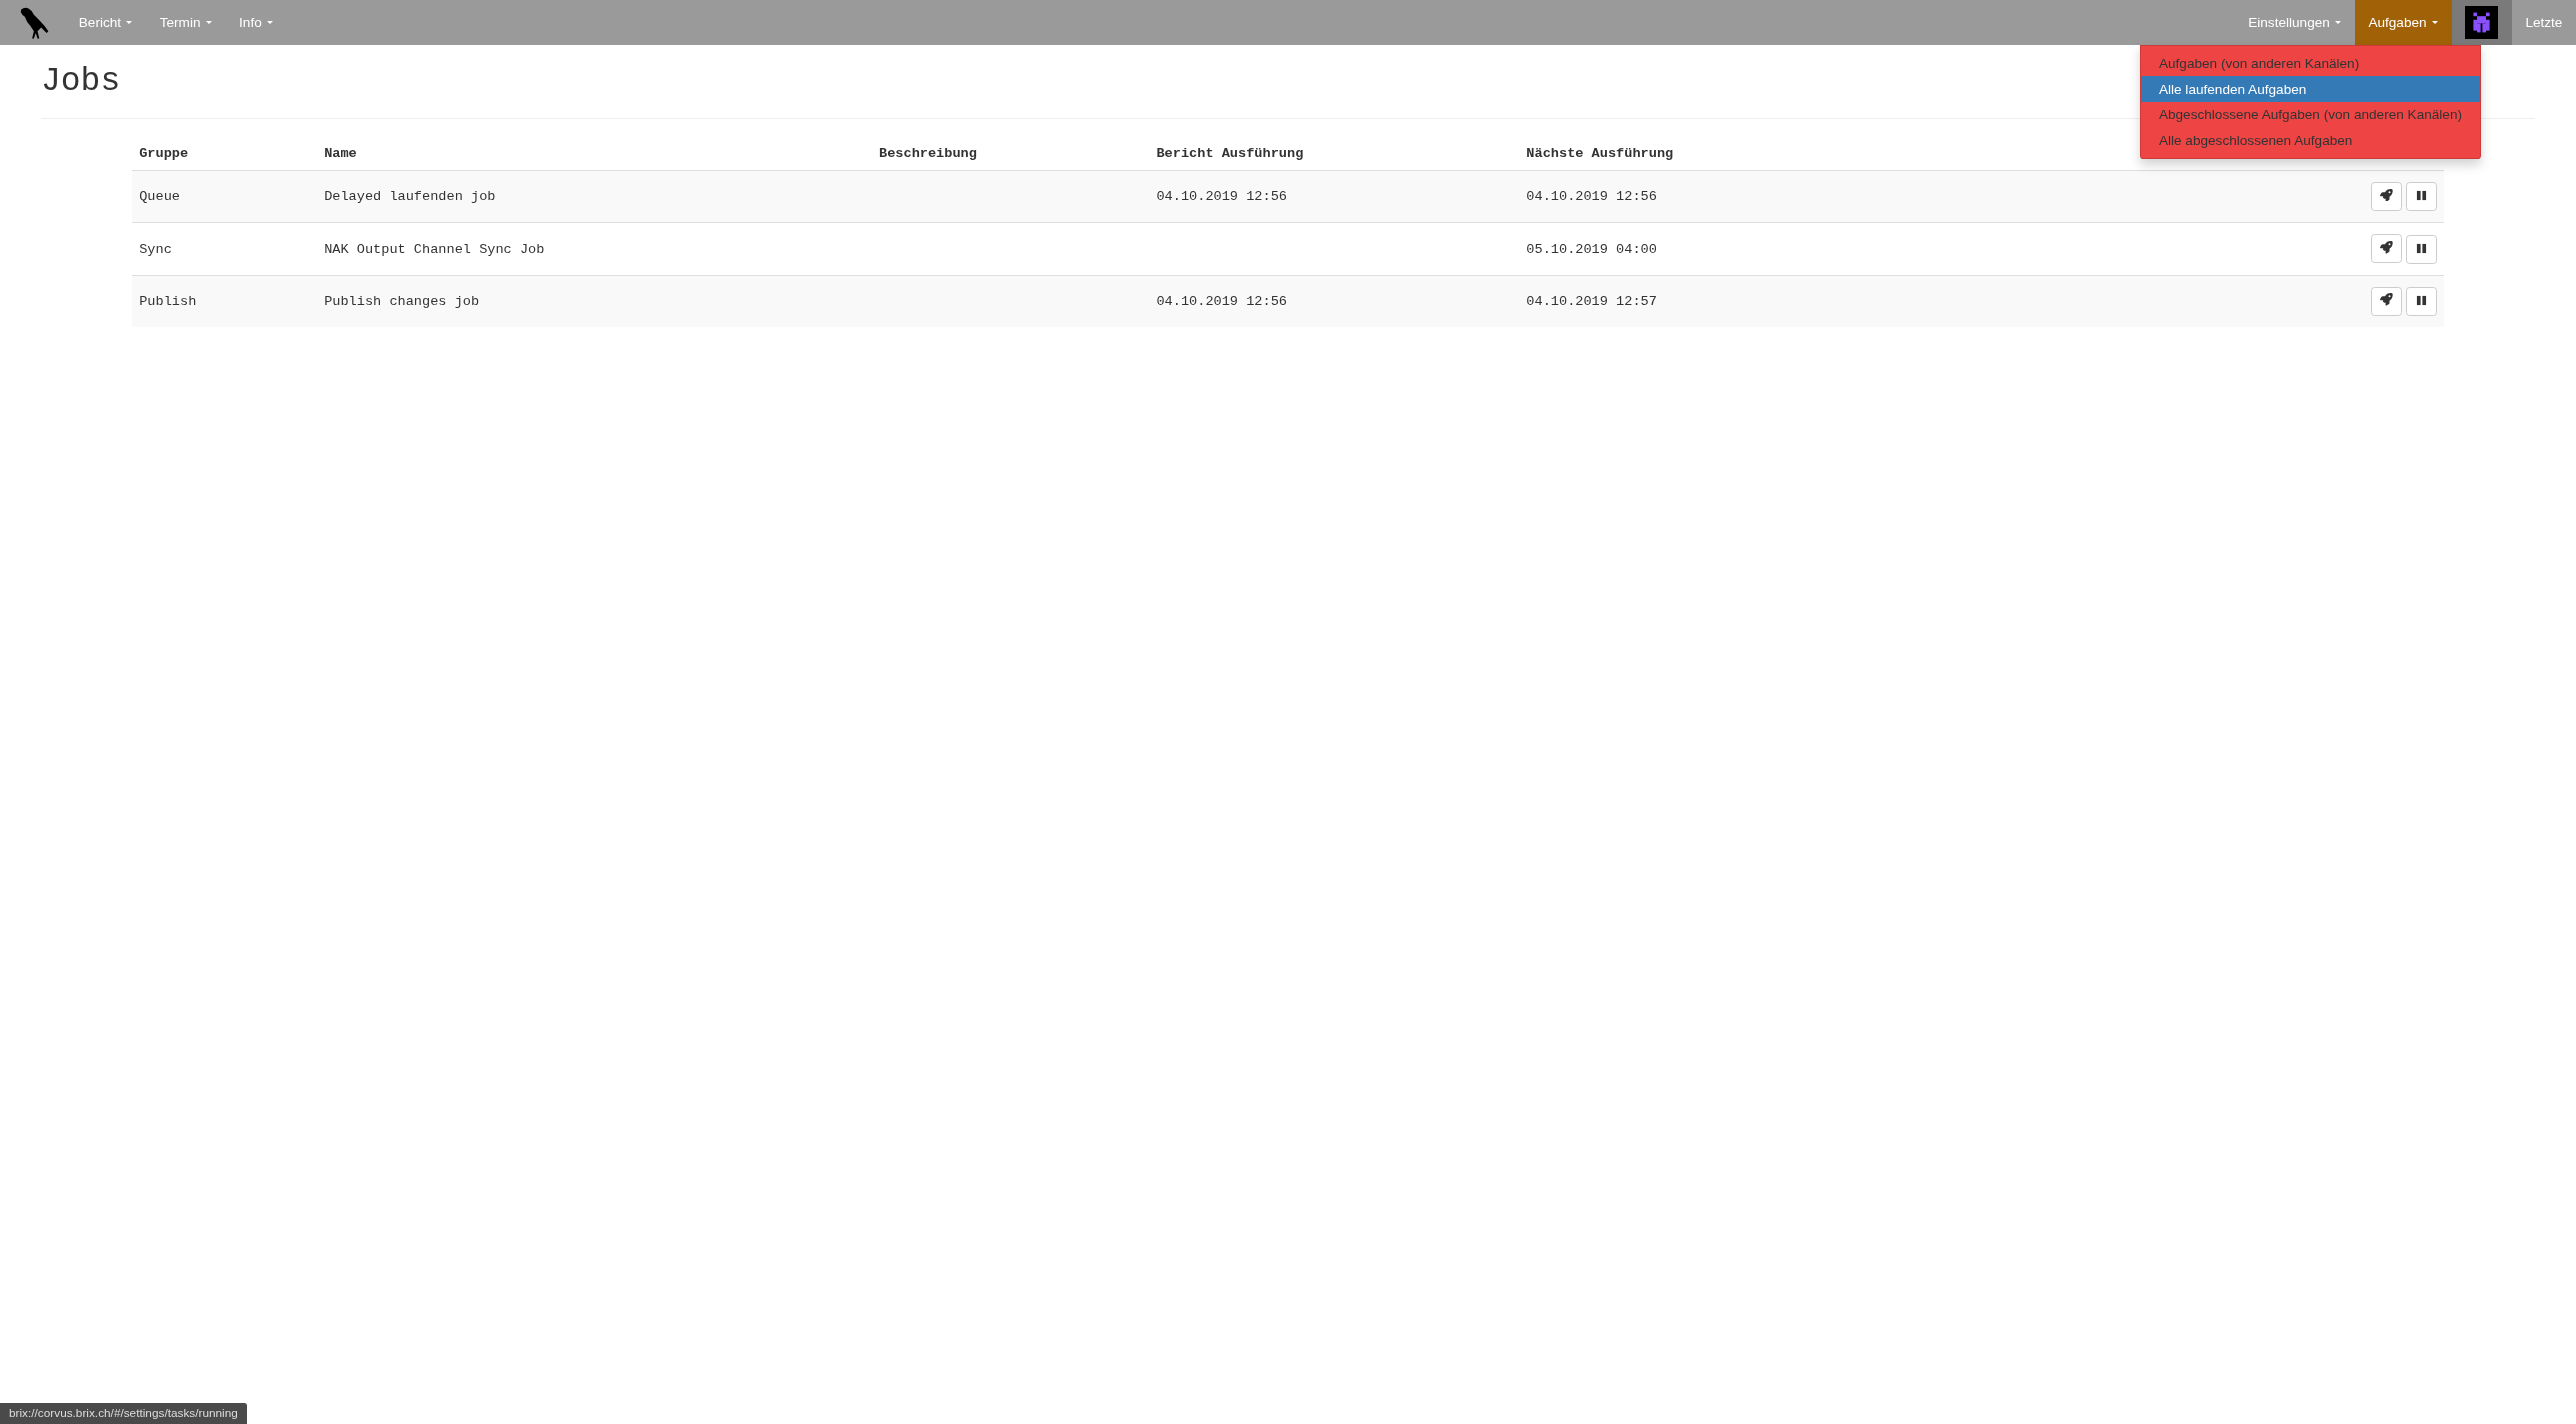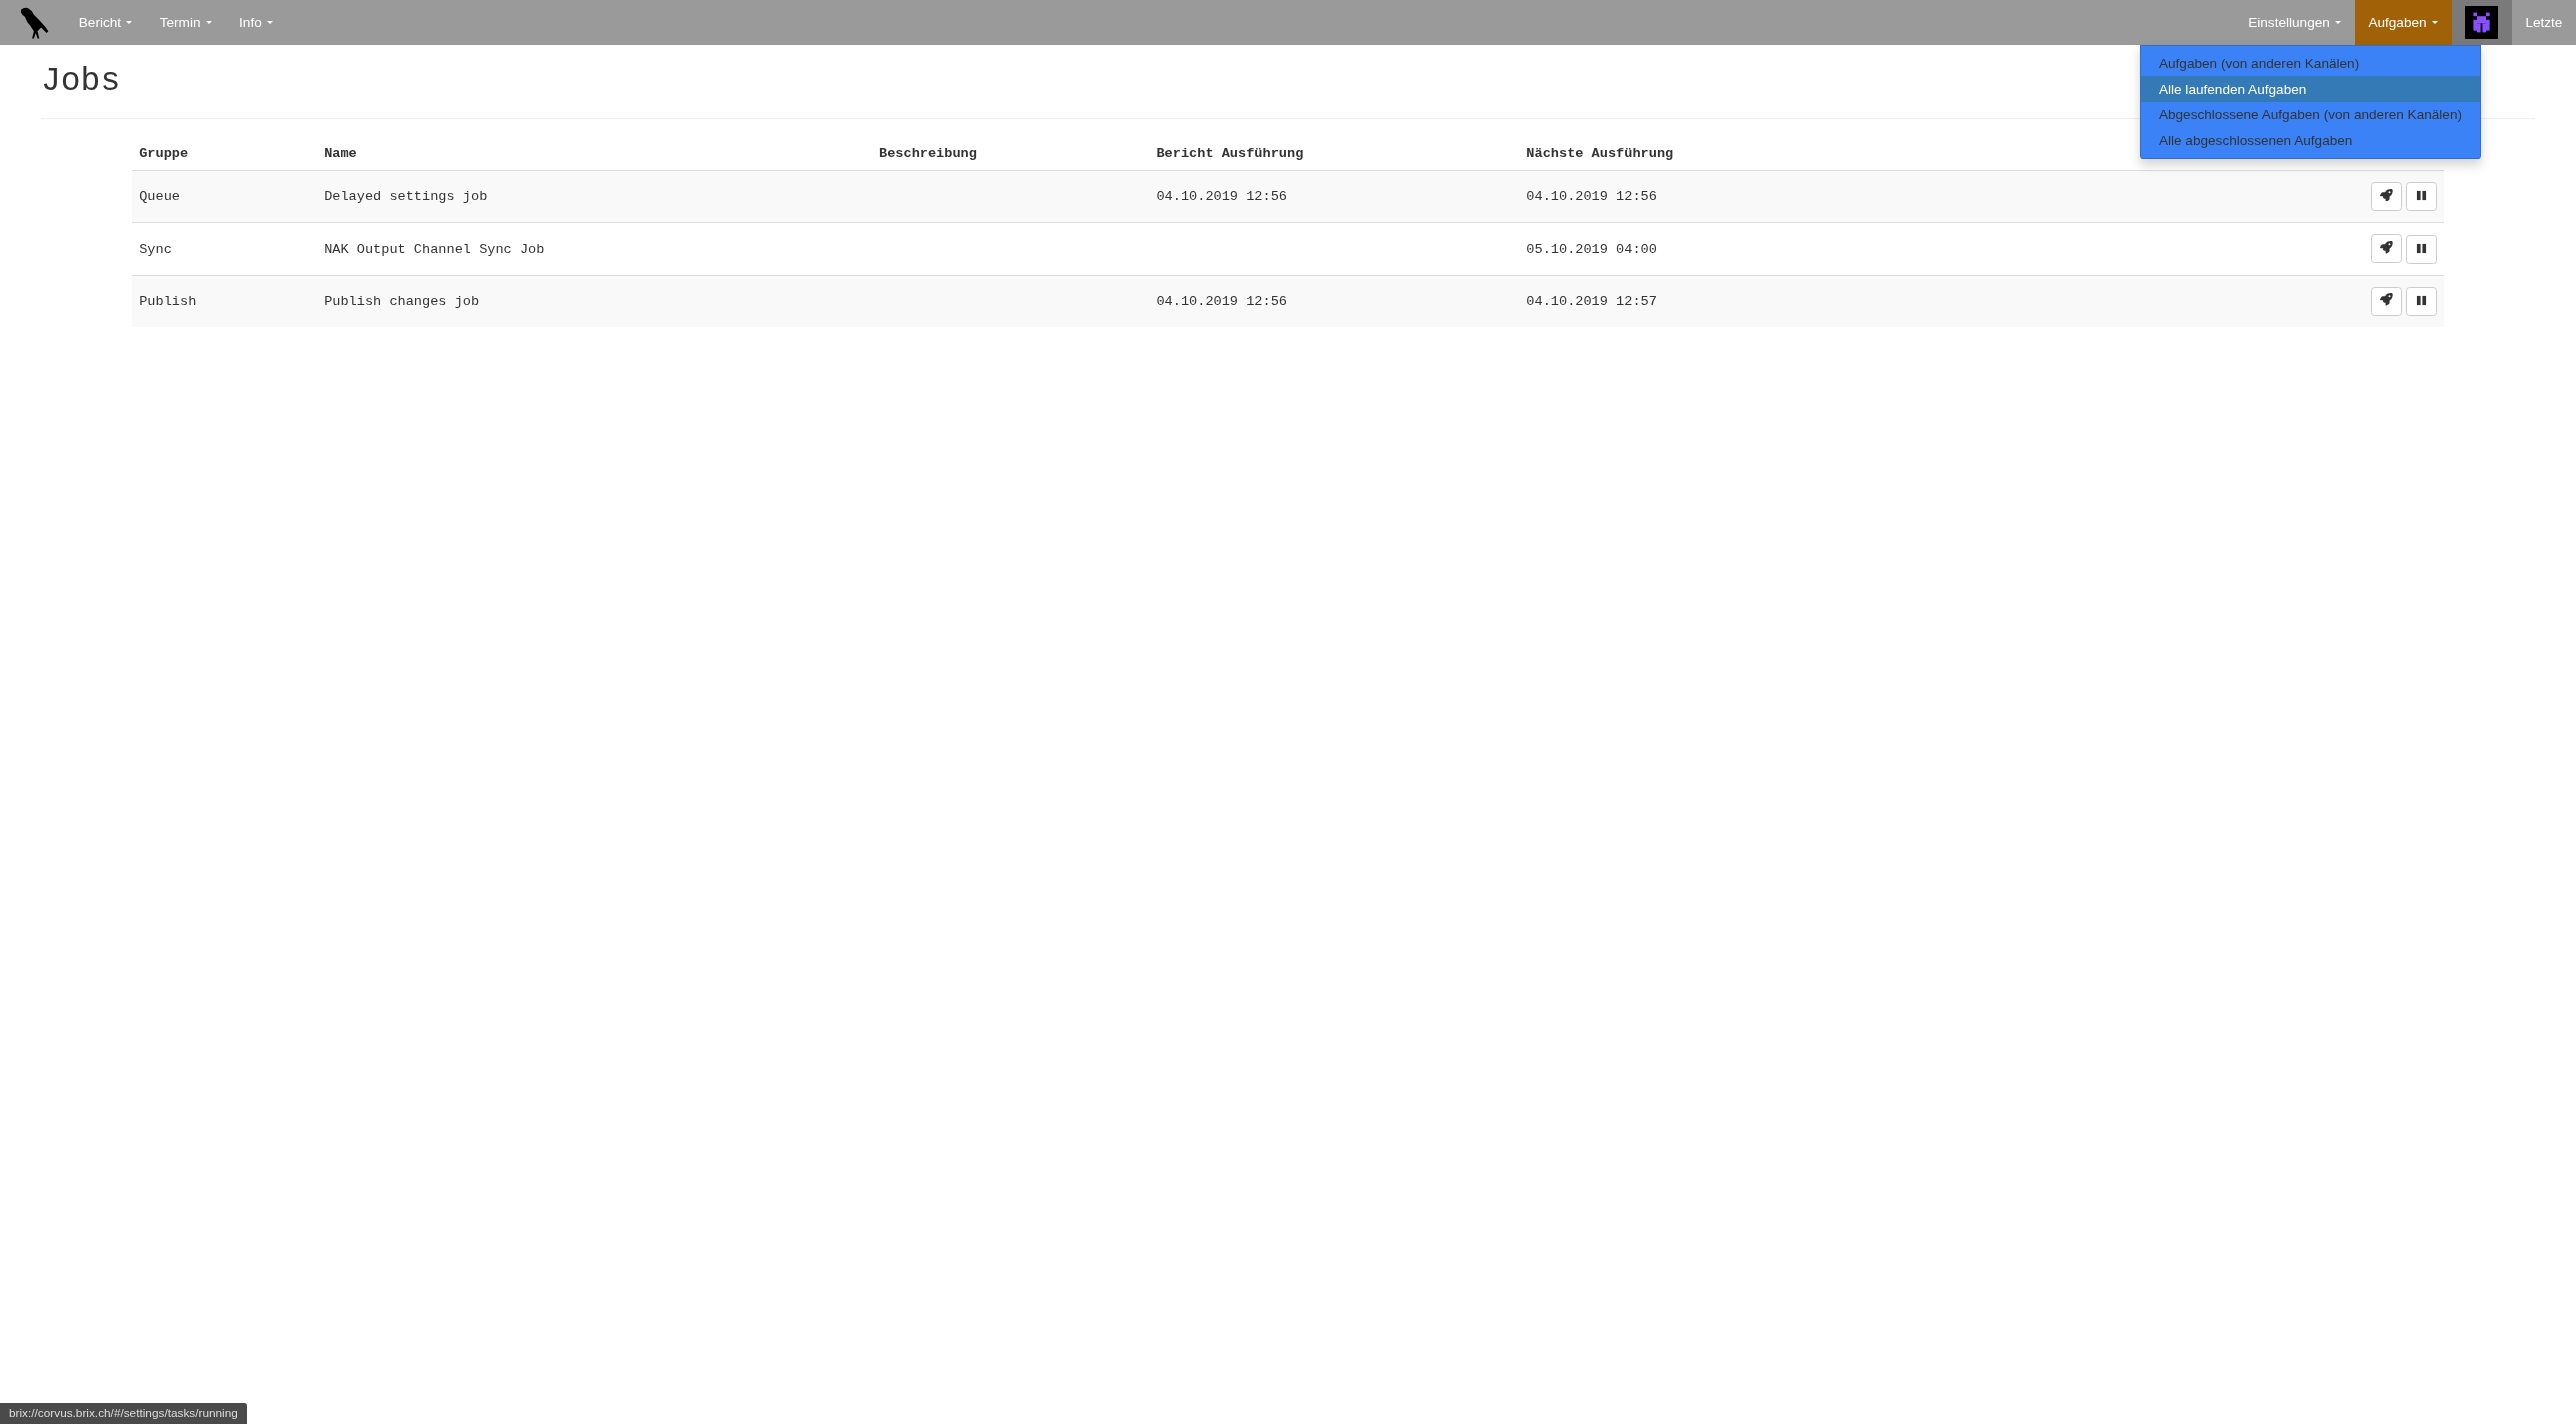--- a/index.html
+++ b/index.html
@@ -72,21 +72,21 @@
       width: 33px;
       height: 33px;
       background: #000;
       display: flex;
       align-items: center;
       justify-content: center;
     }
     .dropdown-menu {
       position: absolute;
       top: 45px;
-      background: #3b82f6;
+      background: #ef4444;
       min-width: 308px;
       box-shadow: 0 5.4px 11px rgba(0,0,0,.175);
       border: 0.9px solid rgba(0,0,0,.15);
       border-radius: 0 0 3.6px 3.6px;
       z-index: 1000;
       padding: 4.5px 0;
     }
     .dropdown-item {
       display: block;
       padding: 5.4px 18px;
@@ -244,21 +244,21 @@
           <th class="col-name">Name</th>
           <th class="col-desc">Beschreibung</th>
           <th class="col-last">Bericht Ausführung</th>
           <th class="col-next">Nächste Ausführung</th>
           <th class="col-actions"></th>
         </tr>
       </thead>
       <tbody id="jobs-tbody">
       <tr>
             <td>Queue</td>
-            <td>Delayed settings job</td>
+            <td>Delayed laufenden job</td>
             <td></td>
             <td>04.10.2019 12:56</td>
             <td>04.10.2019 12:56</td>
             <td class="actions-cell"><button class="btn-icon">
                 <span><svg width="12.7" height="12.7" viewBox="0 0 512 512">
                     <path fill="#333" d="M156.6 384.9L125.7 354c-8.5-8.5-11.5-20.8-7.7-32.2c3-8.9 7-20.5 11.8-33.8L24 288c-8.6 0-16.6-4.6-20.9-12.1s-4.3-16.7 .2-24.1l52.5-88.5c13-21.9 36.5-35.3 61.9-35.3l82.3 0c2.4-4 4.8-7.7 7.2-11.3C289.1-4.1 411.1-8.1 483.9 5.3c11.6 2.1 20.6 11.2 22.8 22.8c13.4 72.9 9.3 194.8-111.4 276.7c-3.5 2.4-7.3 4.8-11.3 7.2l0 82.3c0 25.4-13.4 49-35.3 61.9l-88.5 52.5c-7.4 4.4-16.6 4.5-24.1 .2s-12.1-12.2-12.1-20.9l0-107.2c-14.1 4.9-26.4 8.9-35.7 11.9c-11.2 3.6-23.4 .5-31.8-7.8zM384 168a40 40 0 1 0 0-80 40 40 0 1 0 0 80z"></path>
                   </svg></span>
               </button><button class="btn-icon">
                 <span><svg width="11" height="11" viewBox="0 0 12 12">
                     <rect x="1" y="1" width="4" height="10" fill="#333"></rect>

